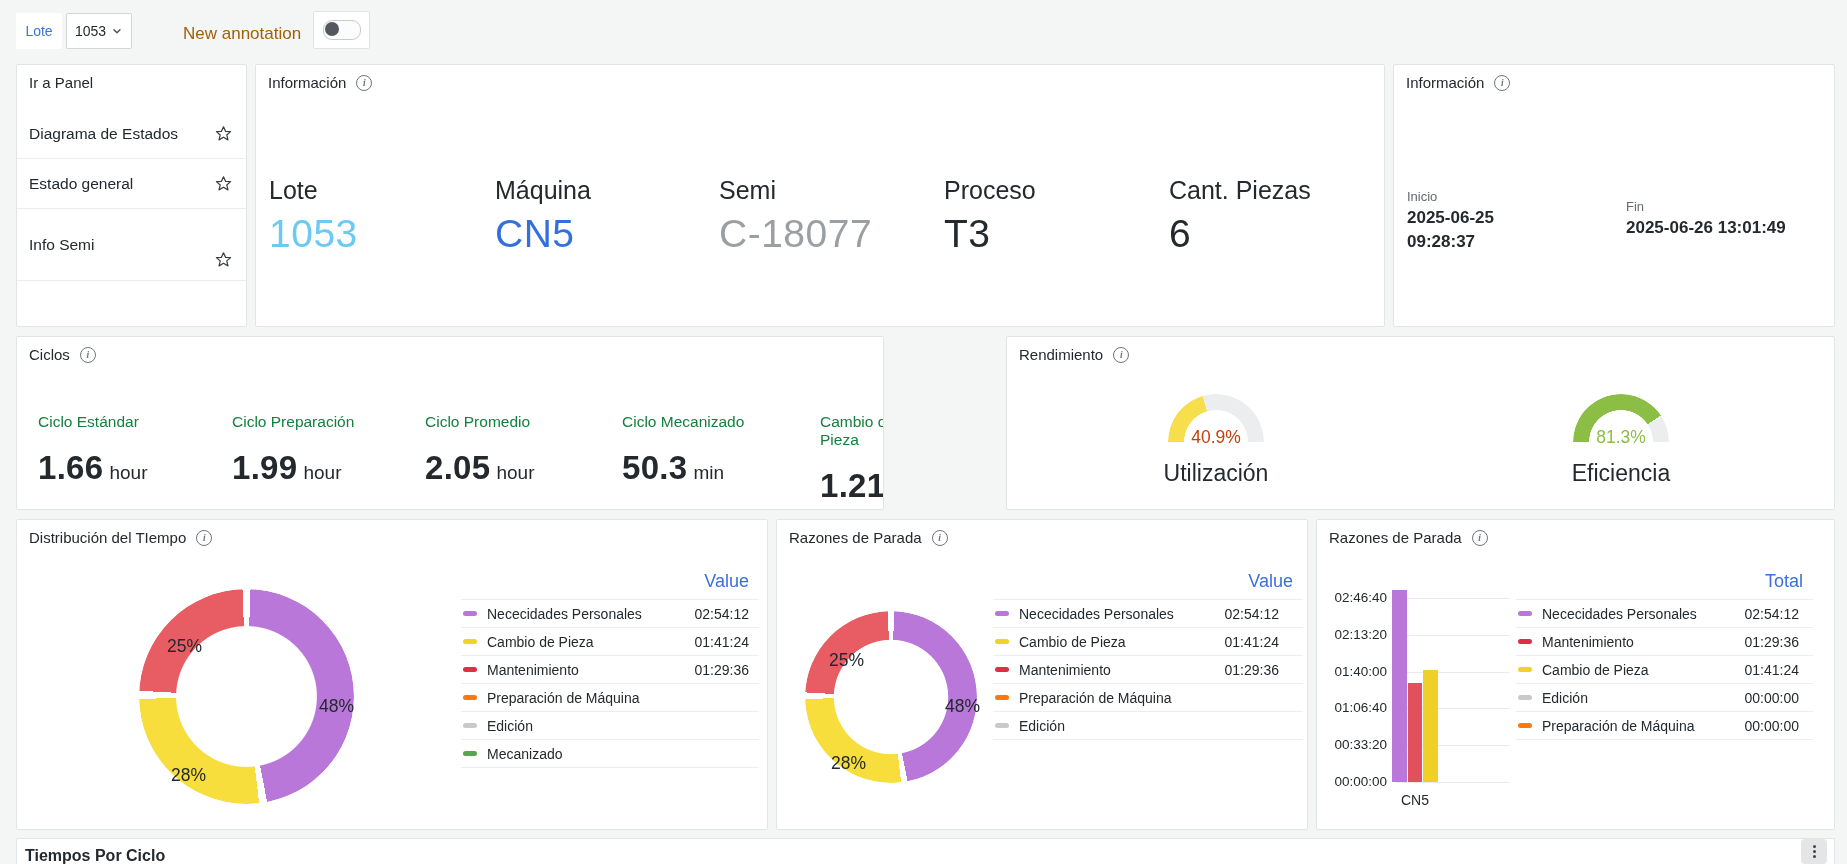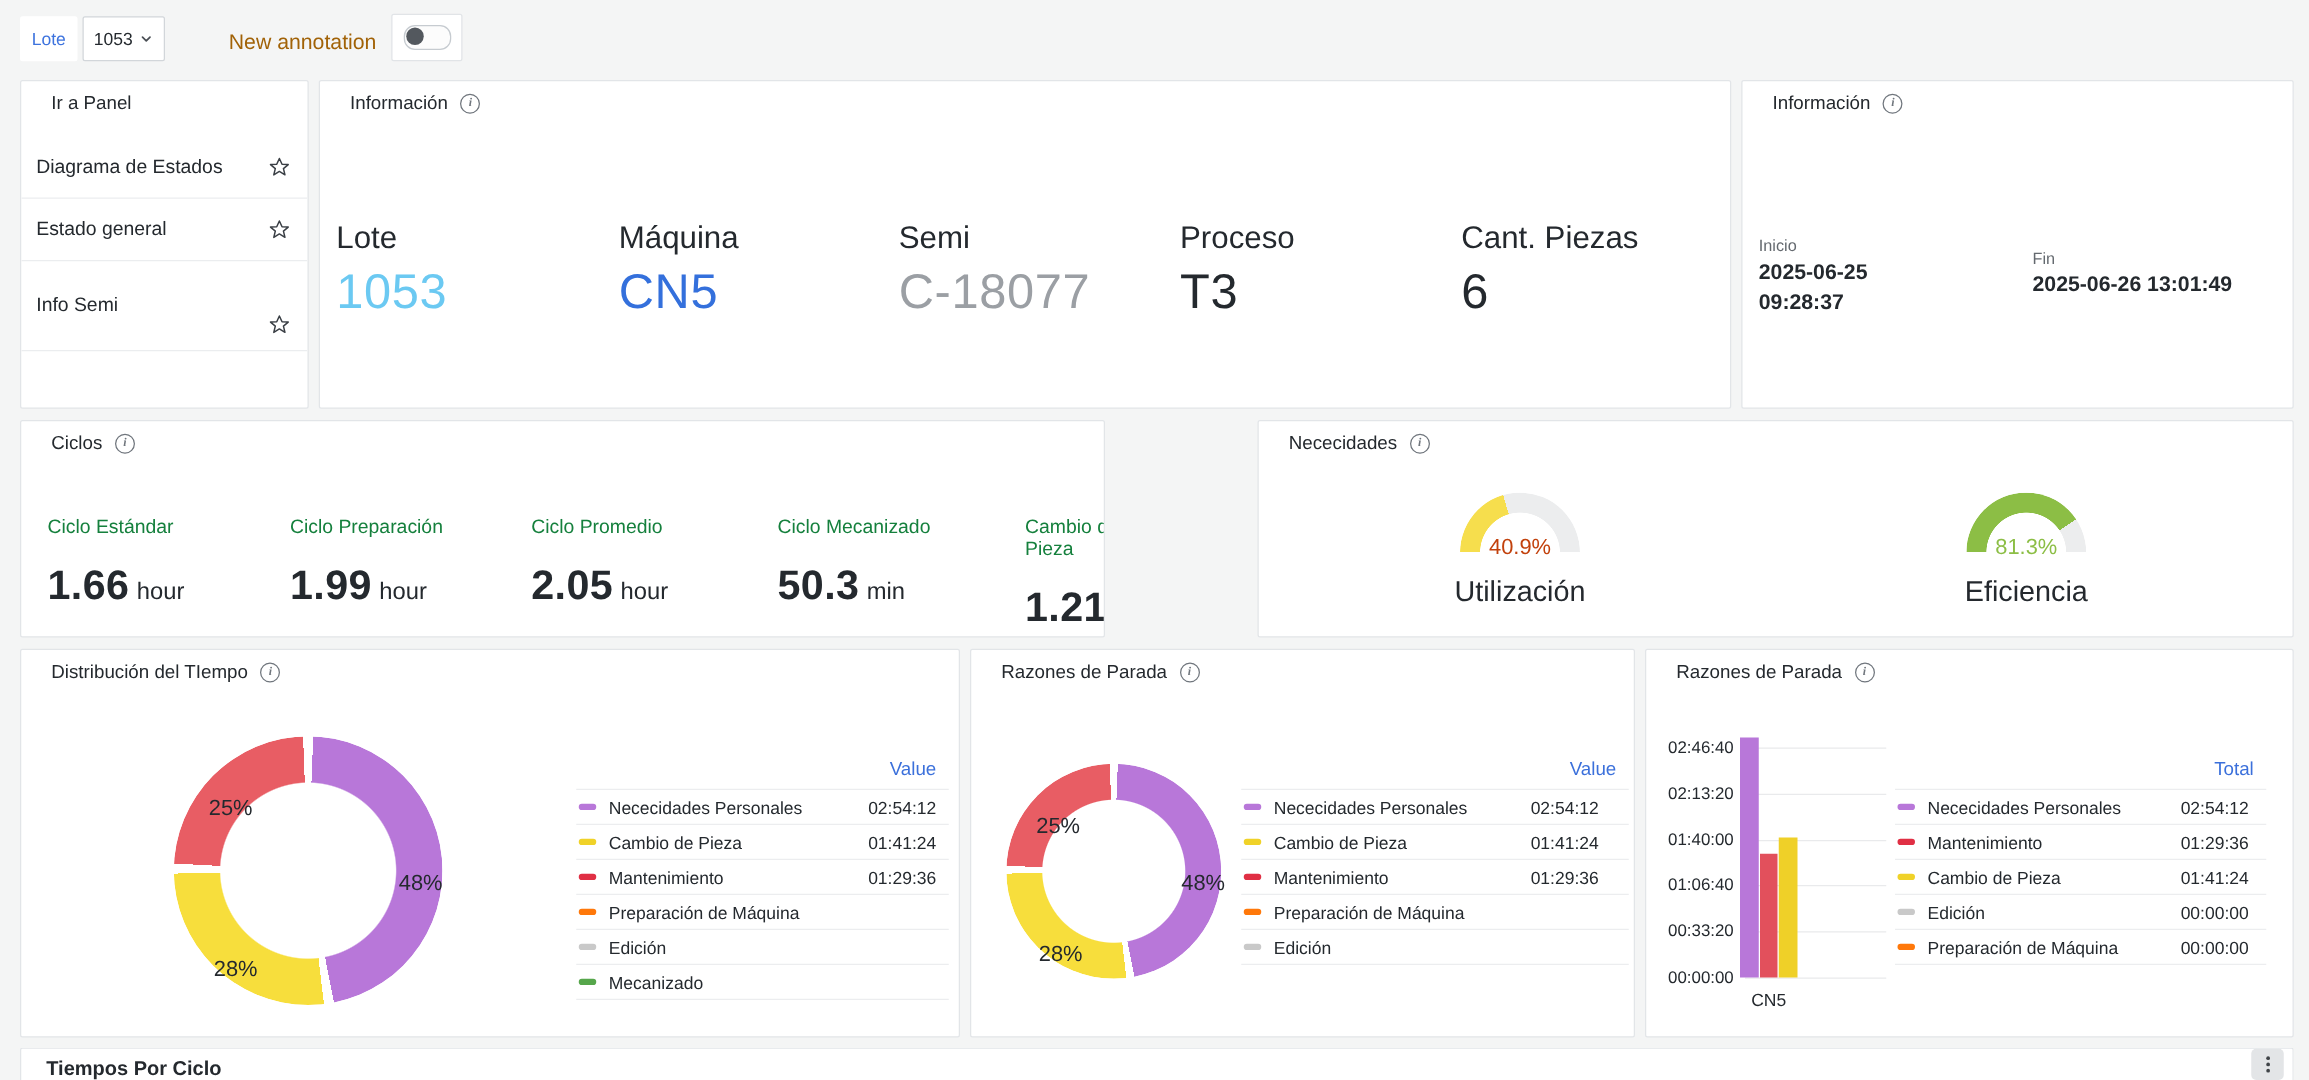--- a/index.html
+++ b/index.html
@@ -18,21 +18,21 @@
   }
   #var-label { left:16px; width:46px; justify-content:center; color:#3D73DE; font-weight:500; }
   #var-select { left:66px; width:66px; border:1px solid #D2D6DA; padding:0 8px; justify-content:space-between; cursor:pointer; color:#24292E; }
   #annot-label { position:absolute; left:183px; top:24px; font-size:17px; color:#a16207; }
   #toggle-card { position:absolute; left:313px; top:11px; width:57px; height:38px; background:#fff; border:1px solid #E1E4E7; border-radius:2px; display:flex; align-items:center; justify-content:center; box-sizing:border-box; }
   .switch { width:36px; height:18px; border-radius:9px; background:#FCFCFC; border:1px solid #C6CBD0; position:relative; cursor:pointer; }
   .switch .knob { position:absolute; left:1px; top:1px; width:14px; height:14px; border-radius:50%; background:#53585E; }
 
   
   .panel { position:absolute; background:#fff; border:1px solid #E2E5E8; border-radius:2px; box-sizing:border-box; overflow:hidden; }
-  .ptitle { position:absolute; top:9px; left:12px; display:flex; align-items:center; gap:10px; font-size:15px; font-weight:500; color:#24292E; white-space:nowrap; z-index:2;margin-left:12px; }
+  .ptitle { position:absolute; top:9px; left:12px; display:flex; align-items:center; gap:10px; font-size:15px; font-weight:500; color:#24292E; white-space:nowrap; z-index:2; }
   .info-i {
     width:14px; height:14px; border:1.4px solid #70767D; border-radius:50%;
     color:#70767D; font-size:9.5px; line-height:14px; text-align:center; font-weight:700;
     display:inline-block; font-family:"Liberation Serif", serif; font-style:italic; cursor:pointer;
   }
 
   #p-nav    { left:16px;   top:64px;  width:231px;  height:263px; }
   #p-info   { left:255px;  top:64px;  width:1130px; height:263px; }
   #p-dates  { left:1393px; top:64px;  width:442px;  height:263px; }
   #p-ciclos { left:16px;   top:336px; width:868px;  height:174px; }
@@ -82,21 +82,21 @@
   .dlab { position:absolute; font-size:17.5px; font-weight:500; color:#24292E; z-index:2; }
   #dist-donut { left:122px; top:69px; width:215px; height:215px;
     -webkit-mask:radial-gradient(closest-side, transparent 65%, #000 66%);
     mask:radial-gradient(closest-side, transparent 65%, #000 66%); }
   #stops1-donut { left:28px; top:91px; width:172px; height:172px;
     -webkit-mask:radial-gradient(closest-side, transparent 66%, #000 67%);
     mask:radial-gradient(closest-side, transparent 66%, #000 67%); }
 
   
   .legend { position:absolute; font-size:14px; color:#24292E; }
-  .legend-h { text-align:right; color:#3B70DB; font-size:15px; font-weight:500; padding:2px 10px 7px 0; cursor:pointer;margin-top:36px; }
+  .legend-h { text-align:right; color:#3B70DB; font-size:18px; font-weight:500; padding:2px 10px 7px 0; cursor:pointer; }
   .legend-rows { border-top:1px solid #ECEDEF; }
   .legend-row { display:flex; align-items:center; height:27px; border-bottom:1px solid #ECEDEF; padding-left:2px; }
   .swatch { width:14px; height:5px; border-radius:3px; margin-right:10px; flex:none; cursor:pointer; }
   .l-label { flex:1; white-space:nowrap; overflow:hidden; cursor:pointer; }
   .l-value { white-space:nowrap; text-align:right; }
   #dist-legend   { left:444px; top:49px; width:298px; } #dist-legend  .legend-row { padding-right:10px; }
   #stops1-legend { left:216px; top:49px; width:310px; } #stops1-legend .legend-row { padding-right:24px; }
   #stops2-legend { left:199px; top:49px; width:297px; } #stops2-legend .legend-row { padding-right:14px; }
 
   
@@ -249,21 +249,21 @@
           <div class="cvrow">
             <span class="cv">1.21</span>
             <span class="cu">hour</span>
           </div>
         </div>
       </div>
   </div>
 
   <div class="panel" id="p-rend">
     <div class="ptitle">
-      <span>Nececidades</span>
+      <span>Rendimiento</span>
       <span class="info-i">i</span>
     </div>
     <div class="gauge-wrap" style="left:109px;">
       <div class="gauge">
           <div class="arc" id="g0-arc" style="background: conic-gradient(from 270deg, rgb(246, 222, 77) 0deg, rgb(246, 222, 77) 73.62deg, rgb(236, 237, 238) 73.62deg, rgb(236, 237, 238) 180deg, transparent 180deg, transparent 360deg);"></div>
         <div class="gv" id="g0-val" style="color: #c2410c;">40.9%</div>
         </div>
       <div class="glabel">Utilización</div>
     </div>
     <div class="gauge-wrap" style="left:514px;">

